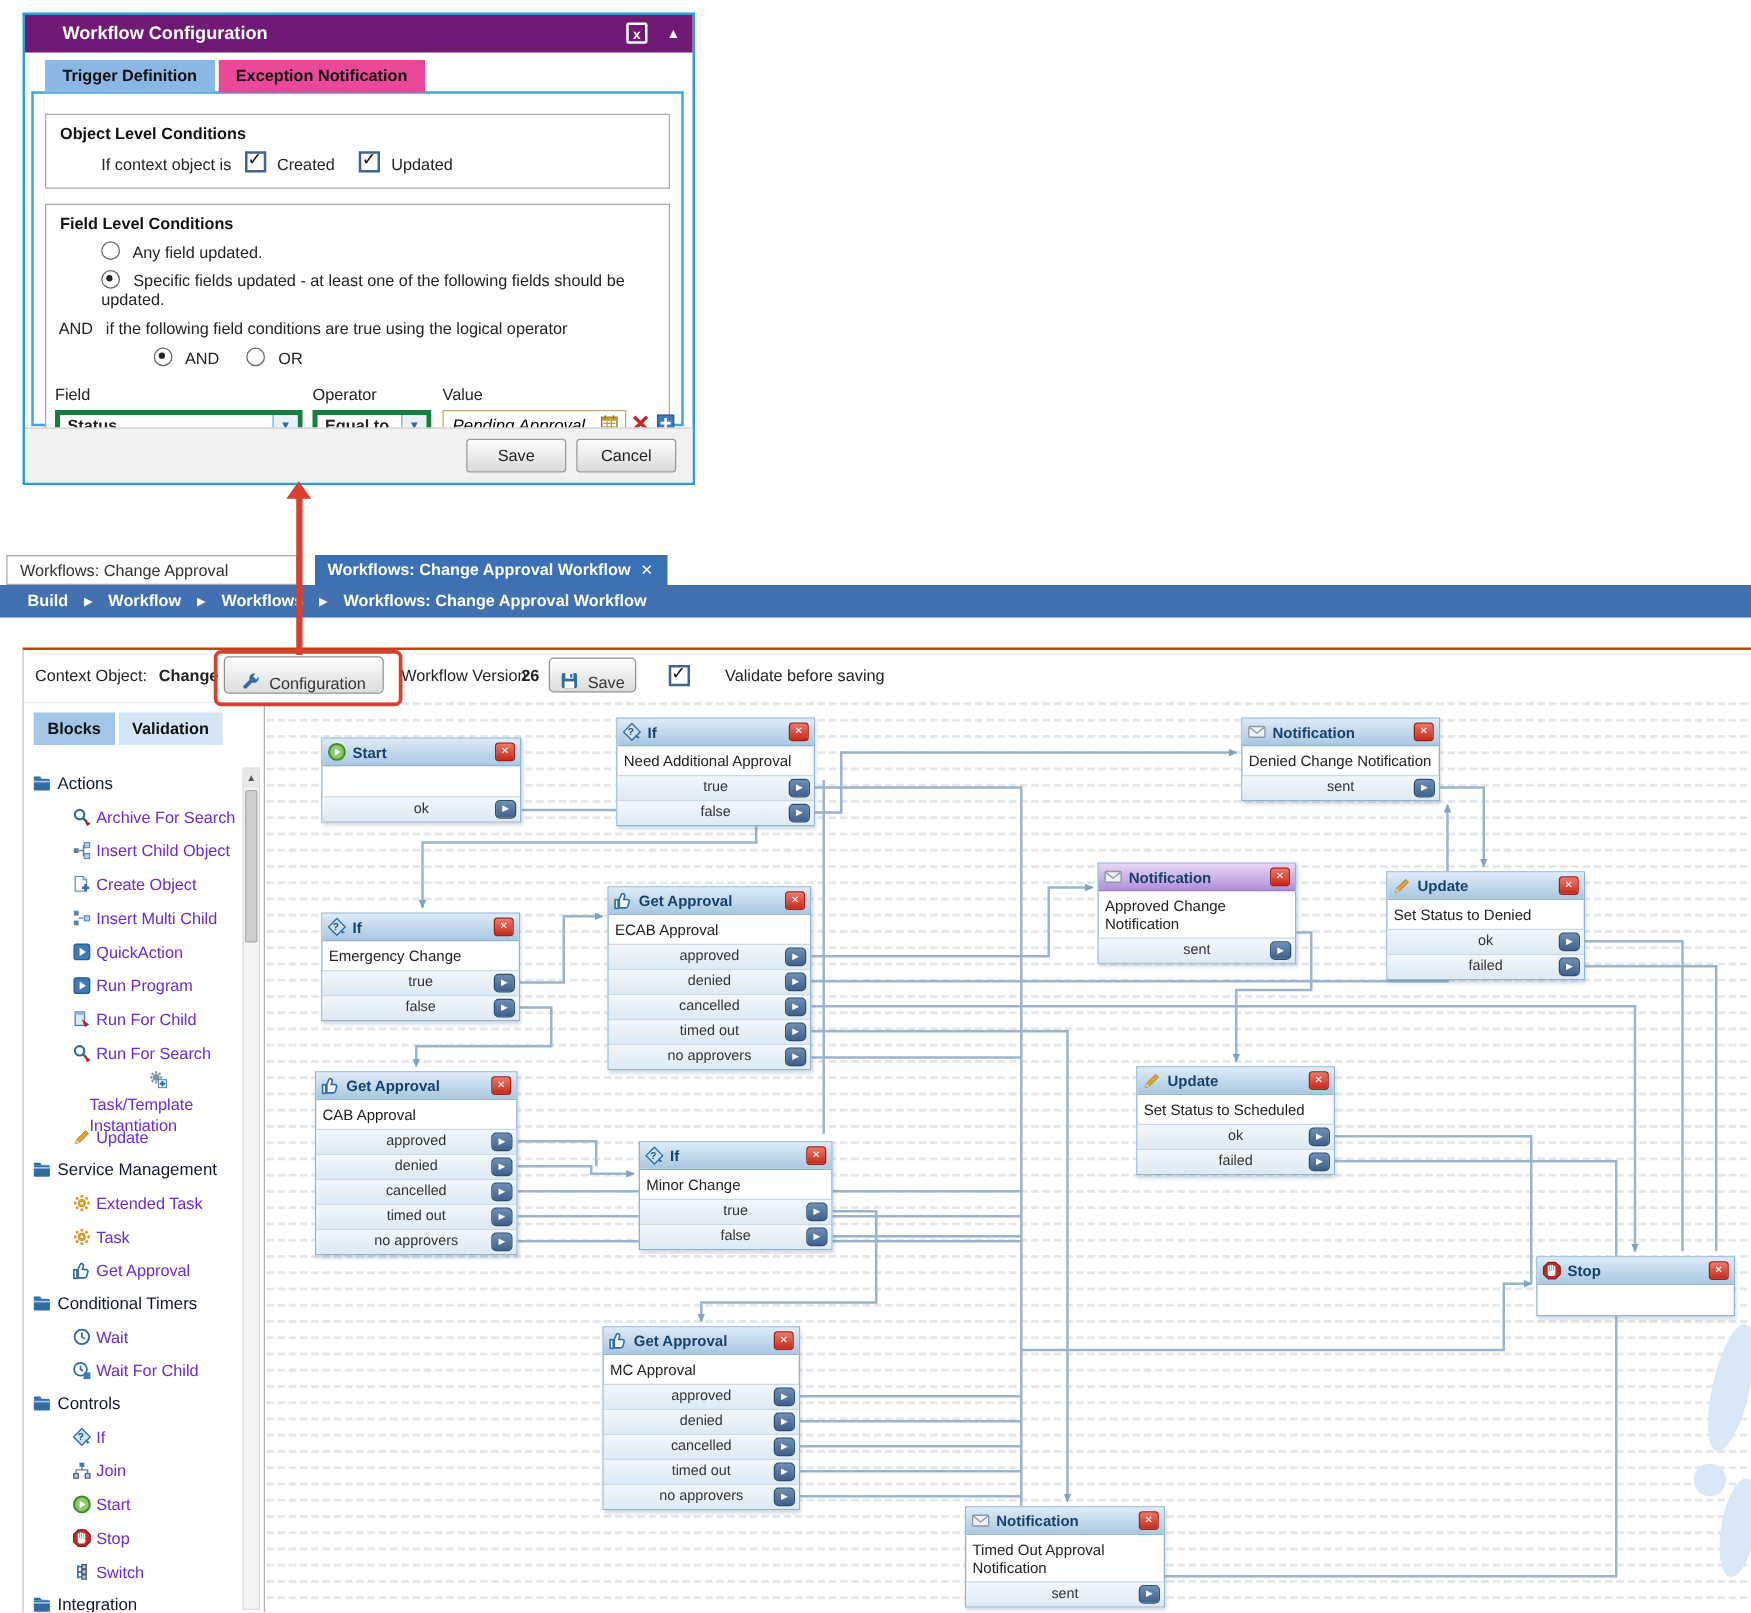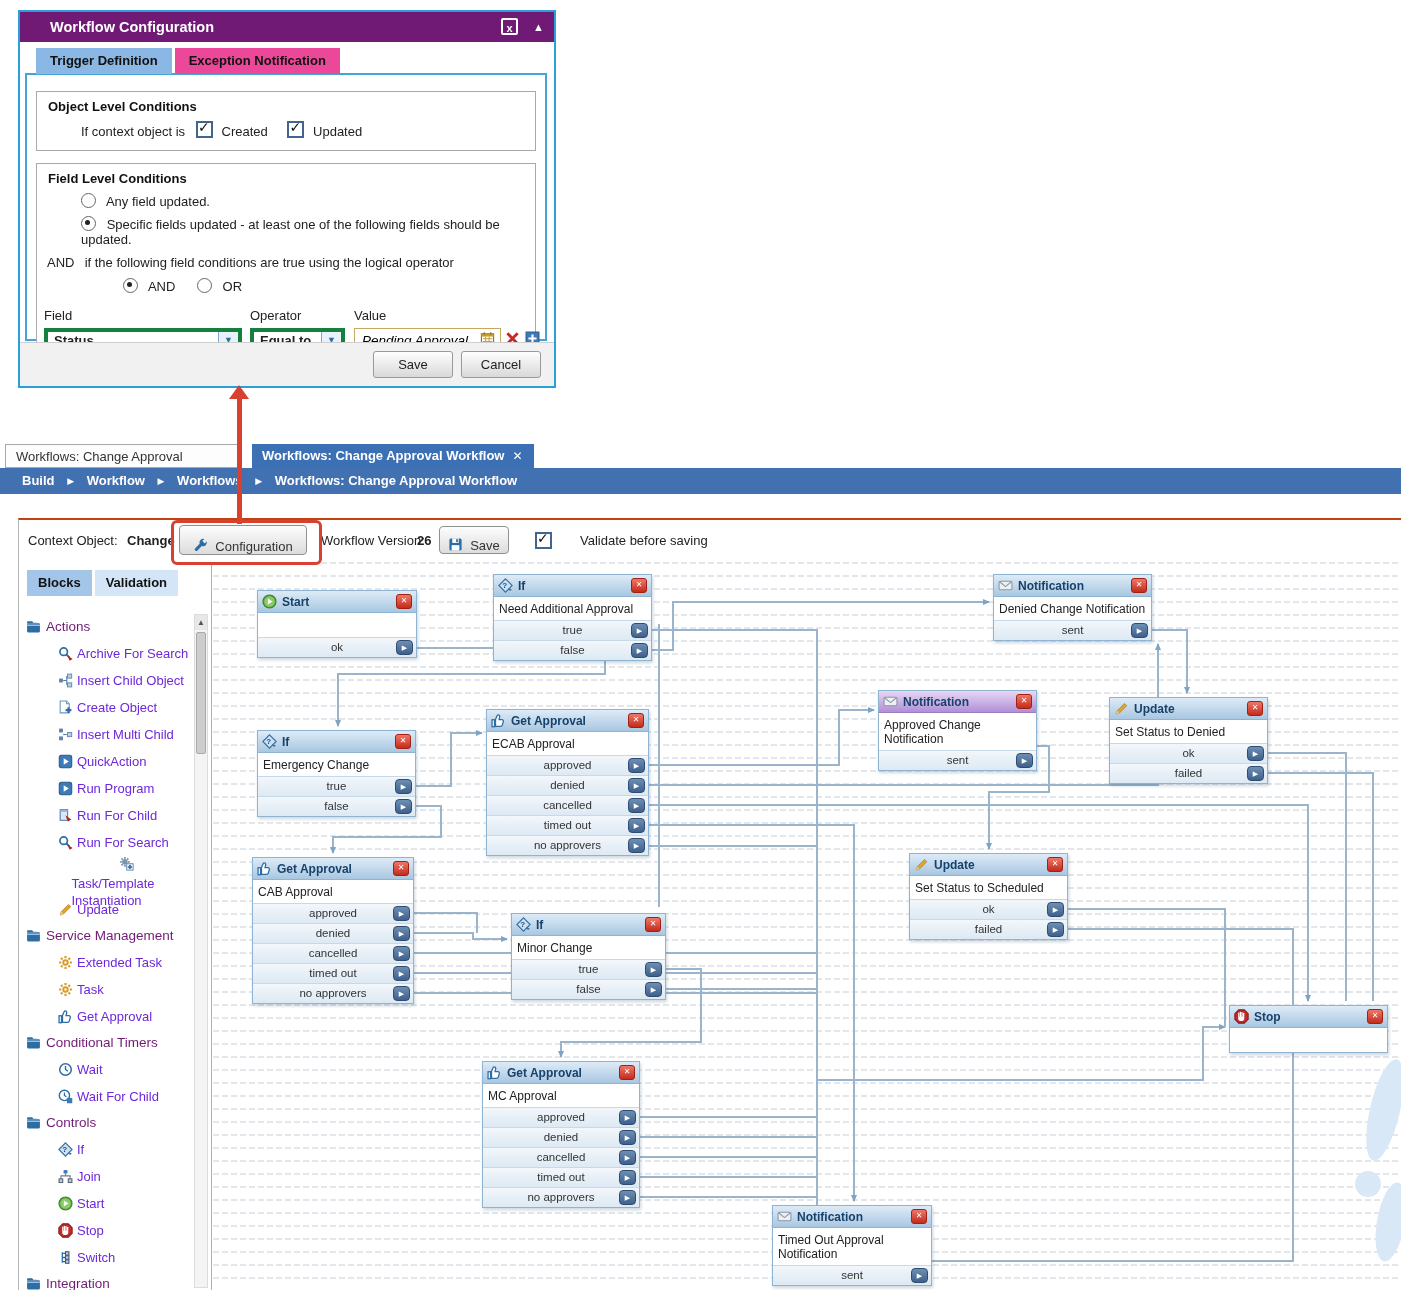--- a/index.html
+++ b/index.html
@@ -63,21 +63,21 @@
   .tb-btn{position:absolute;background:linear-gradient(#fdfdfd,#dcdcdc);border:1px solid #909090;border-radius:4px;font-size:13px;color:#333;display:flex;align-items:flex-end;justify-content:center;gap:6px;box-sizing:border-box;}
   #config-btn{left:160px;top:5px;width:128px;height:30px;}
   #save-btn{left:420px;top:6px;width:70px;height:28px;}
 
   
   .sidebar{position:absolute;left:0;top:42px;width:193px;bottom:0;background:#fff;border-right:1px solid #b0b0b0;box-sizing:border-box;overflow:hidden;}
   .side-tabs{position:absolute;left:8px;top:8px;display:flex;gap:3px;}
   .side-tab{padding:0 11px;height:26px;line-height:26px;font-size:13px;font-weight:bold;color:#111;background:#d3e5f6;}
   .side-tab.active{background:#a2c5e8;}
   .side-list{position:absolute;left:0;top:52px;width:176px;}
-  .side-group{height:26px;line-height:26px;padding-left:7px;font-size:13.5px;color:#701a75;display:flex;align-items:center;gap:4px;}
+  .side-group{height:26px;line-height:26px;padding-left:7px;font-size:13.5px;color:#0f172a;display:flex;align-items:center;gap:4px;}
   .side-item{height:27px;line-height:27px;padding-left:39px;font-size:13px;color:#6d28d9;display:flex;align-items:center;gap:3px;white-space:nowrap;}
   .side-item.two-line{height:40px;line-height:17px;white-space:normal;flex-direction:column;}
   .side-item.two-line .ilabel{display:inline-block;width:110px;}
   .iicon,.gicon{display:inline-flex;width:16px;height:16px;flex:none;}
   .sb-scroll{position:absolute;right:3px;top:52px;bottom:2px;width:14px;background:#f4f4f4;border:1px solid #dcdcdc;box-sizing:border-box;}
   .sb-up{height:15px;text-align:center;font-size:8px;color:#555;line-height:15px;background:#e8e8e8;}
   .sb-thumb{margin:2px 1px;height:120px;background:#cdcdcd;border:1px solid #aaa;border-radius:2px;}
 
   
   .canvas{position:absolute;left:194px;top:42px;right:0;bottom:0;background-color:#fff;

